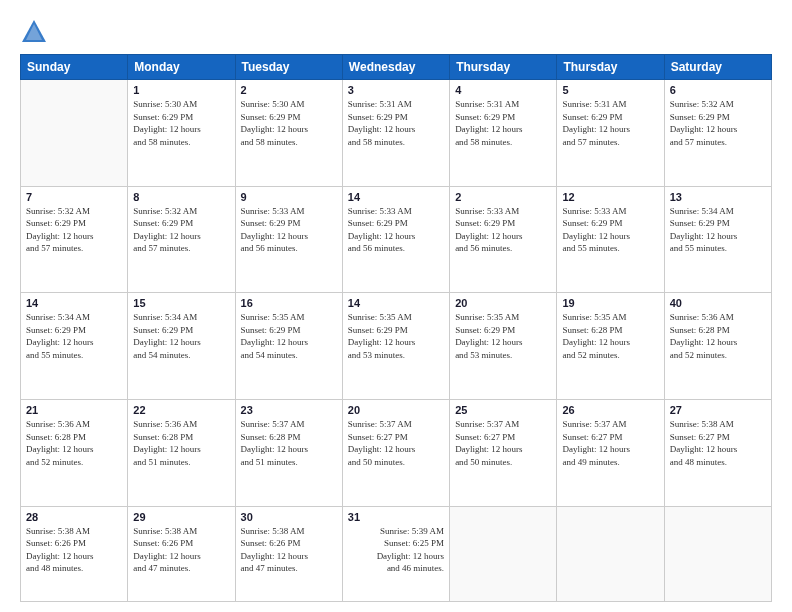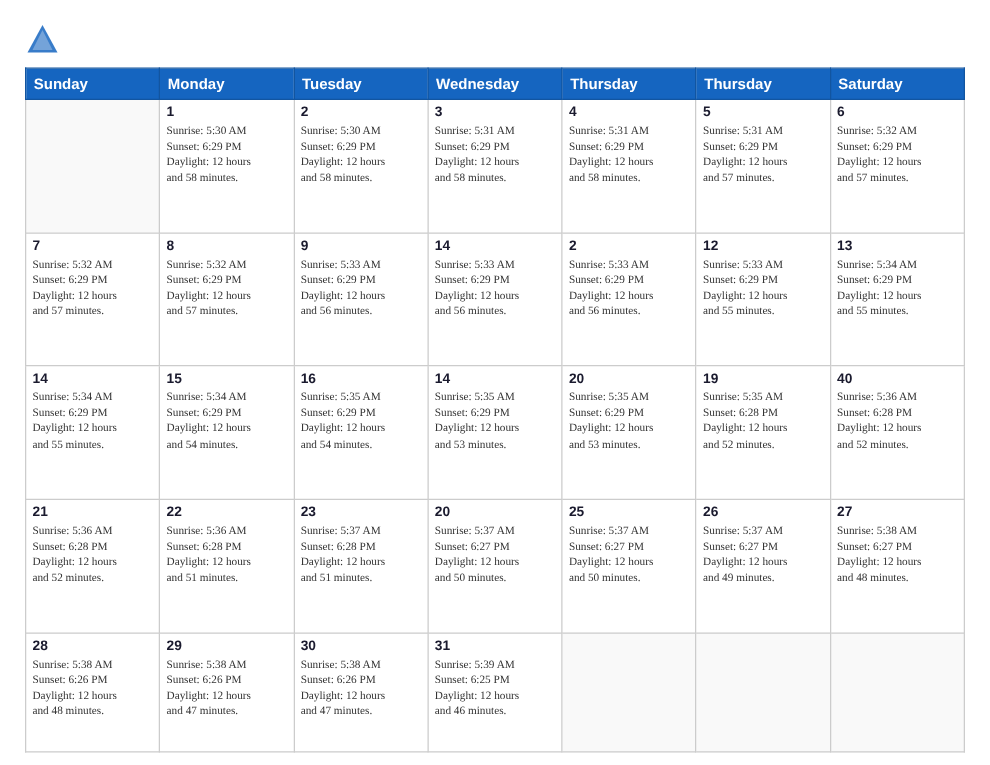--- a/index.html
+++ b/index.html
@@ -357,21 +357,21 @@
           </td>
           <td>
             <span class="day-number">30</span>
             <div class="day-info" style="white-space: pre-line;">Sunrise: 5:38 AM
 Sunset: 6:26 PM
 Daylight: 12 hours
 and 47 minutes.</div>
           </td>
           <td>
             <span class="day-number">31</span>
-            <div class="day-info" style="white-space: pre-line;">Sunrise: 5:39 AM
+            <div class="day-info" style="white-space: pre-line; text-align: right;">Sunrise: 5:39 AM
 Sunset: 6:25 PM
 Daylight: 12 hours
 and 46 minutes.</div>
           </td>
           <td class="empty-cell"></td>
           <td class="empty-cell"></td>
           <td class="empty-cell"></td>
         </tr>
       </tbody>
   </table>

